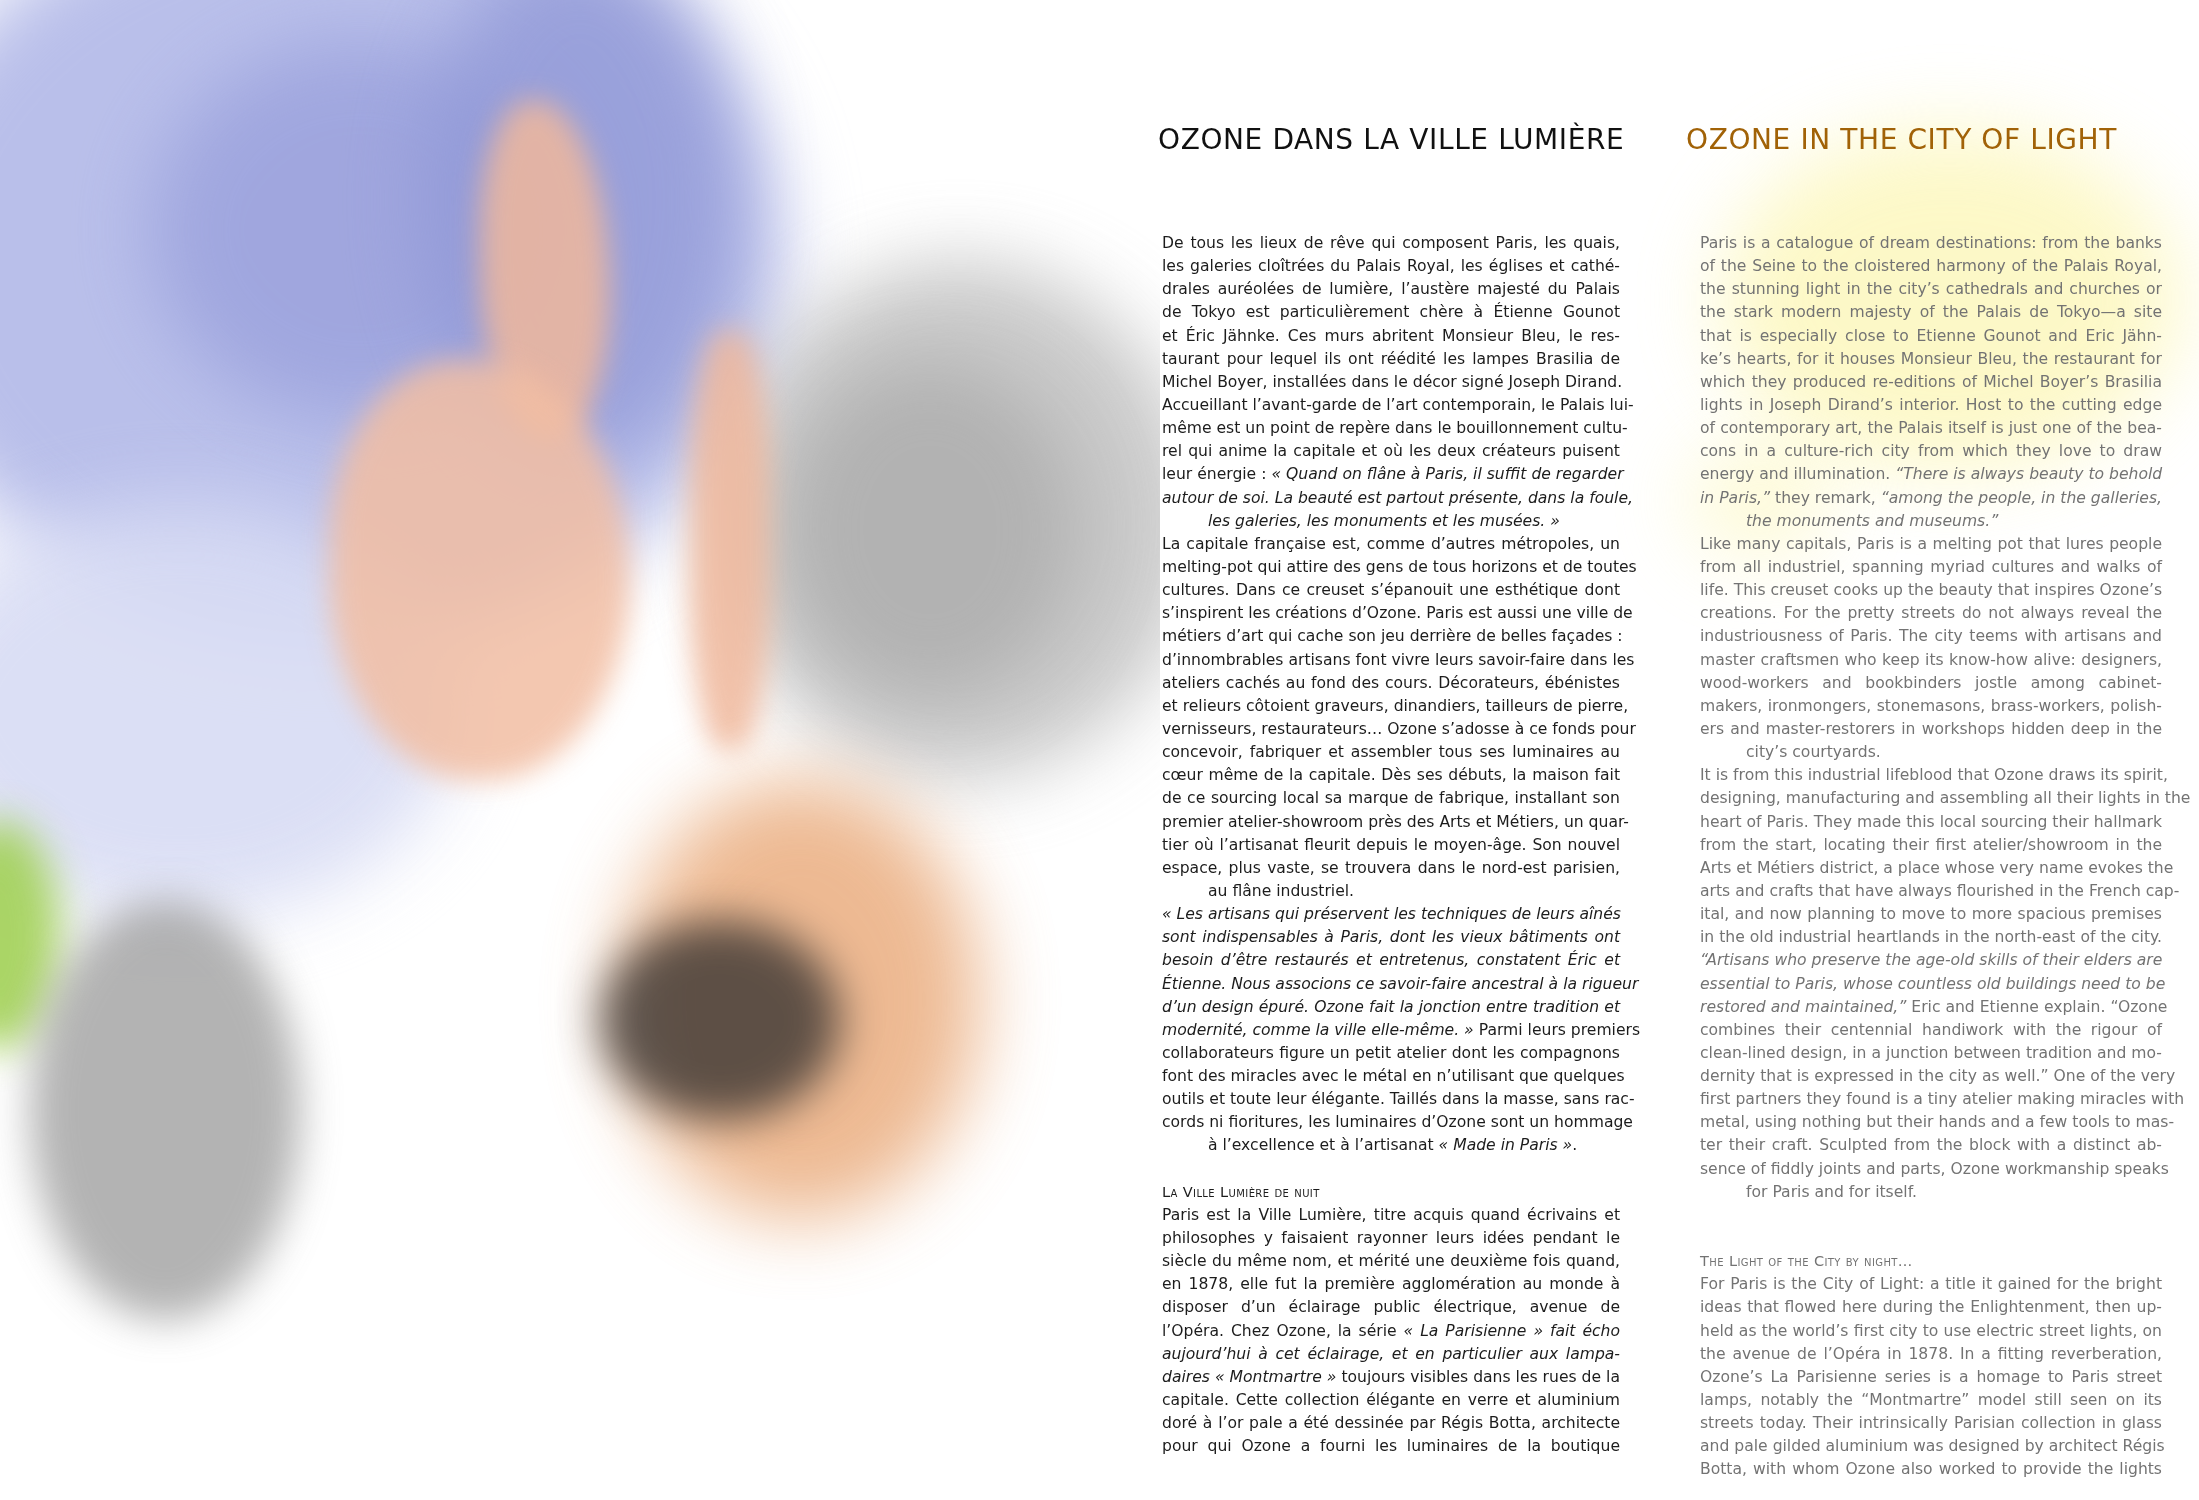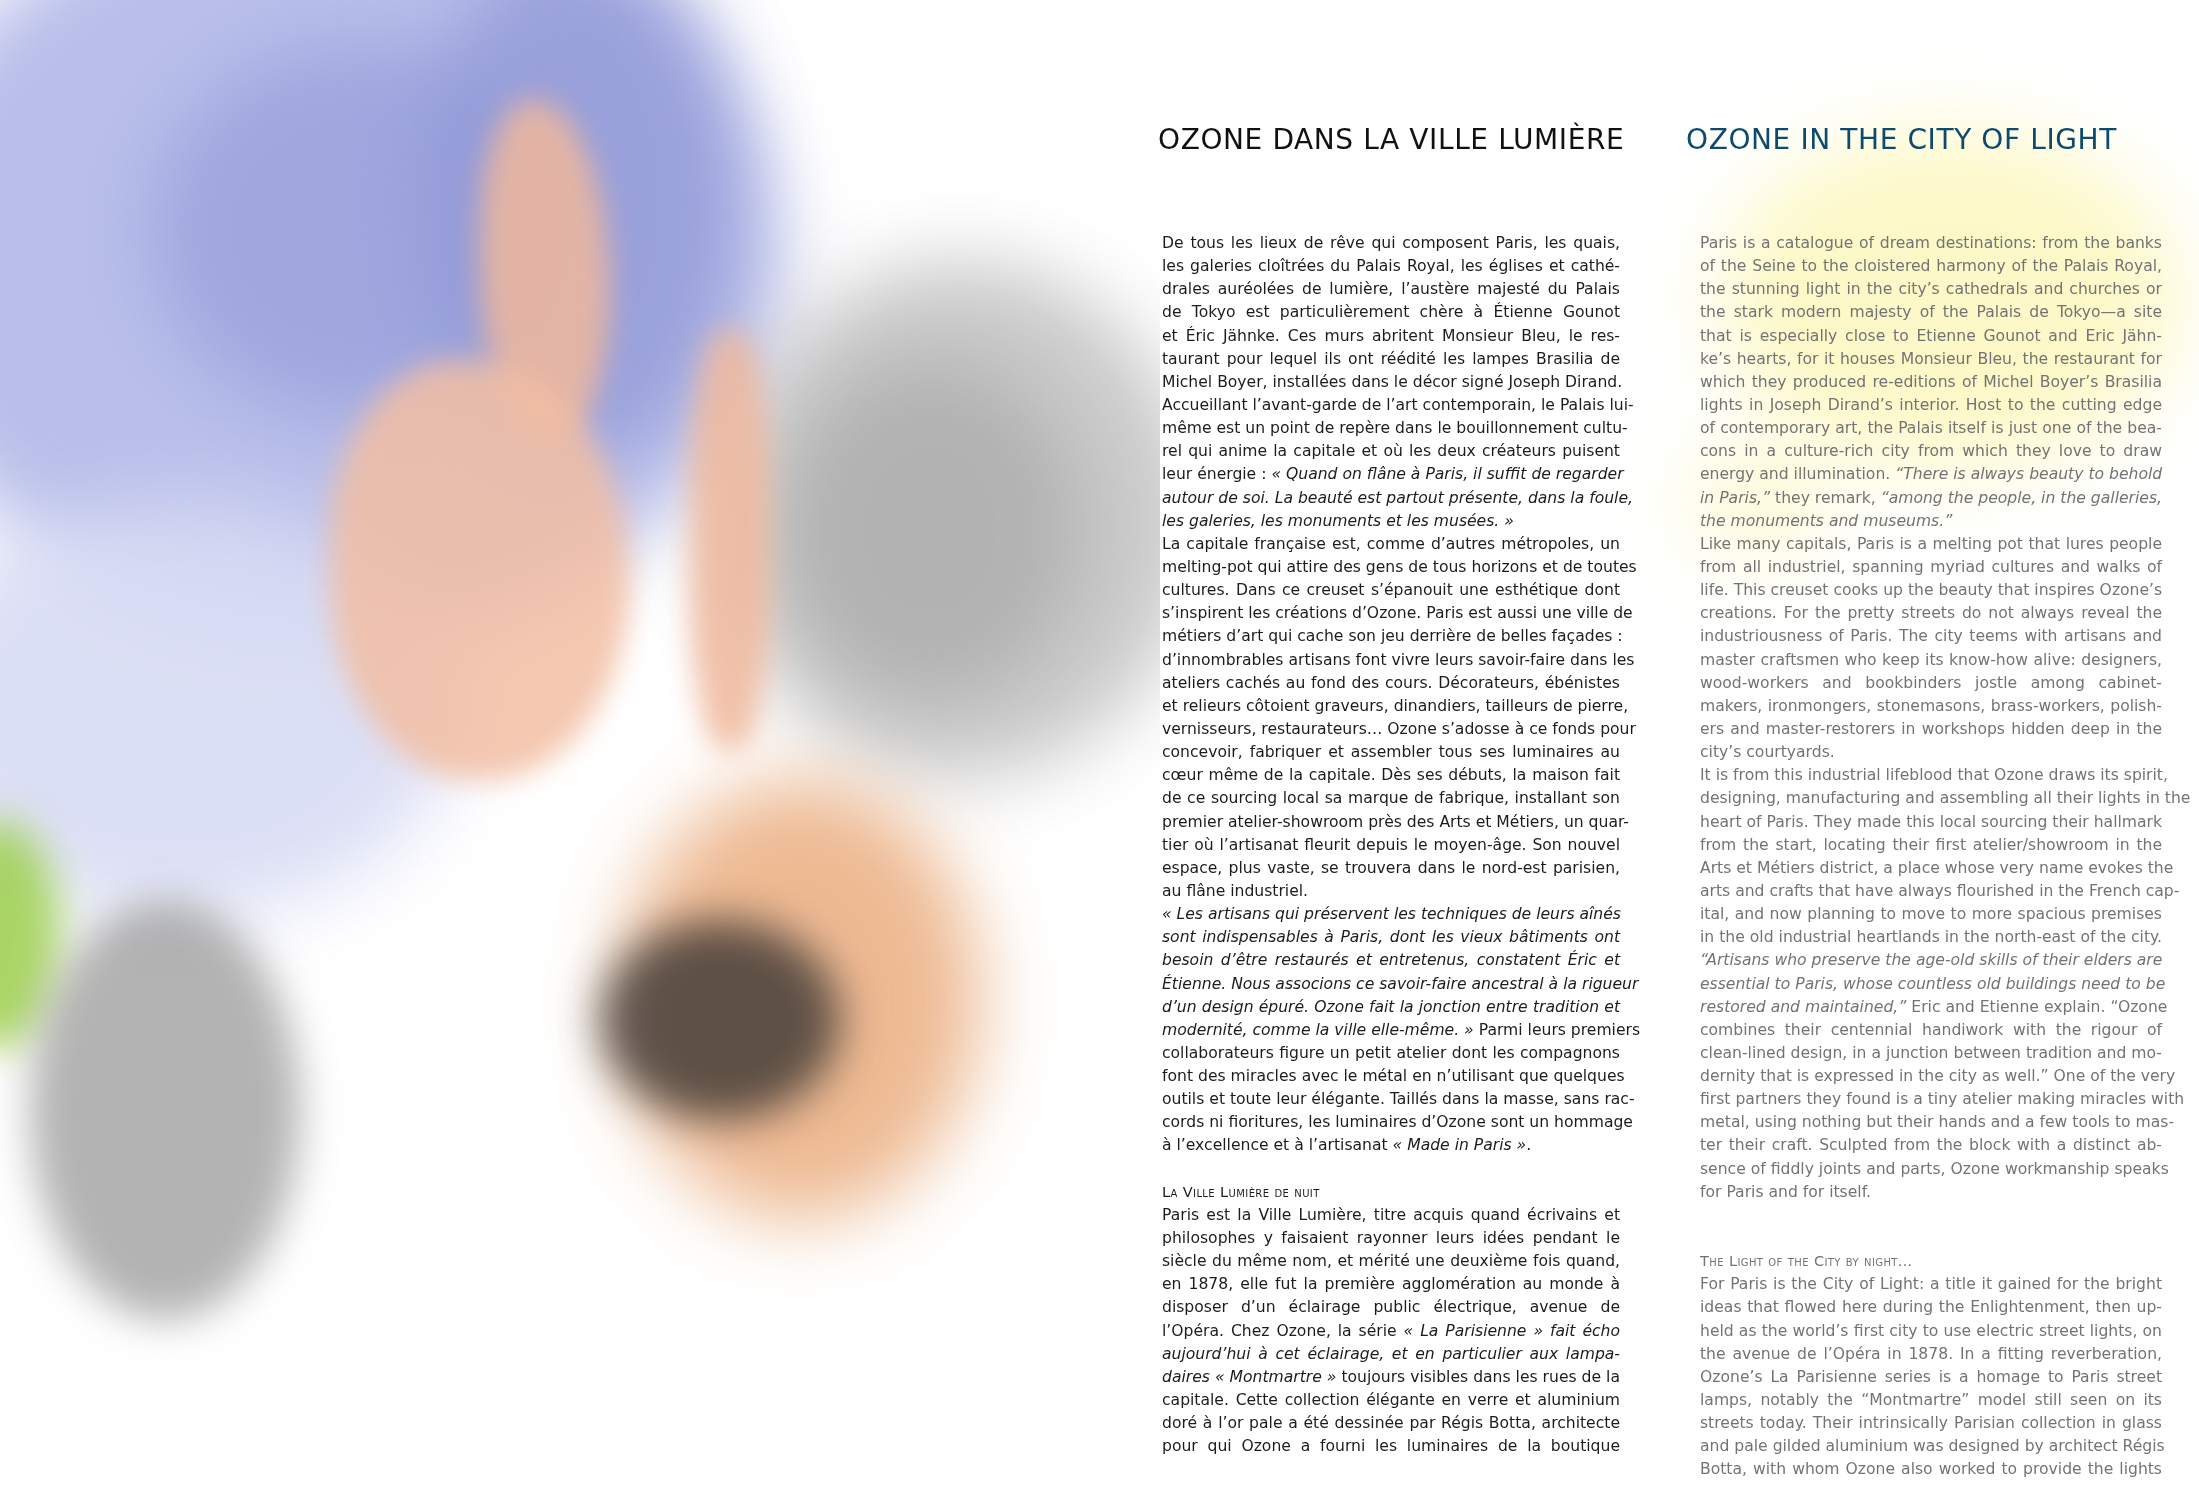--- a/index.html
+++ b/index.html
@@ -12,33 +12,33 @@
   .blob { position:absolute; border-radius:50%; filter:blur(38px); }
   .blob.sharp { filter:blur(14px); }
   .yellow-wash { position:absolute; border-radius:50%; filter:blur(40px); }
 
   .heading {
     position:absolute; top:124px; margin:0;
     font-family:"DejaVu Sans", sans-serif; font-weight:normal;
     font-size:28px; letter-spacing:0.6px; white-space:nowrap; line-height:32px;
   }
   .heading.fr { left:1158px; color:#111111; }
-  .heading.en { left:1686px; color:#0c4a6e; }
+  .heading.en { left:1686px; color:#a16207; }
 
   .col { position:absolute; top:232px; }
   .col.fr { left:1162px; width:458px; color:#1c1c1c; }
   .col.en { left:1700px; width:462px; color:#737373; }
 
   .line {
     display:block; height:23.15px; line-height:23.15px;
     font-size:15.6px; white-space:nowrap;
     text-align:justify; text-align-last:justify;
     overflow:visible;
   }
-  .line.last { text-align-last:left; }
+  .line.last { text-align-last:left;margin-left:46px; }
   .line.gap { height:23.15px; }
   .line i { font-style:italic; }
   .subhead {
     display:block; height:23.15px; line-height:23.15px;
     font-size:14.5px; font-weight:normal; font-variant:small-caps; letter-spacing:0.4px;
     white-space:nowrap;
   }
 </style>
 </head>
 <body>

